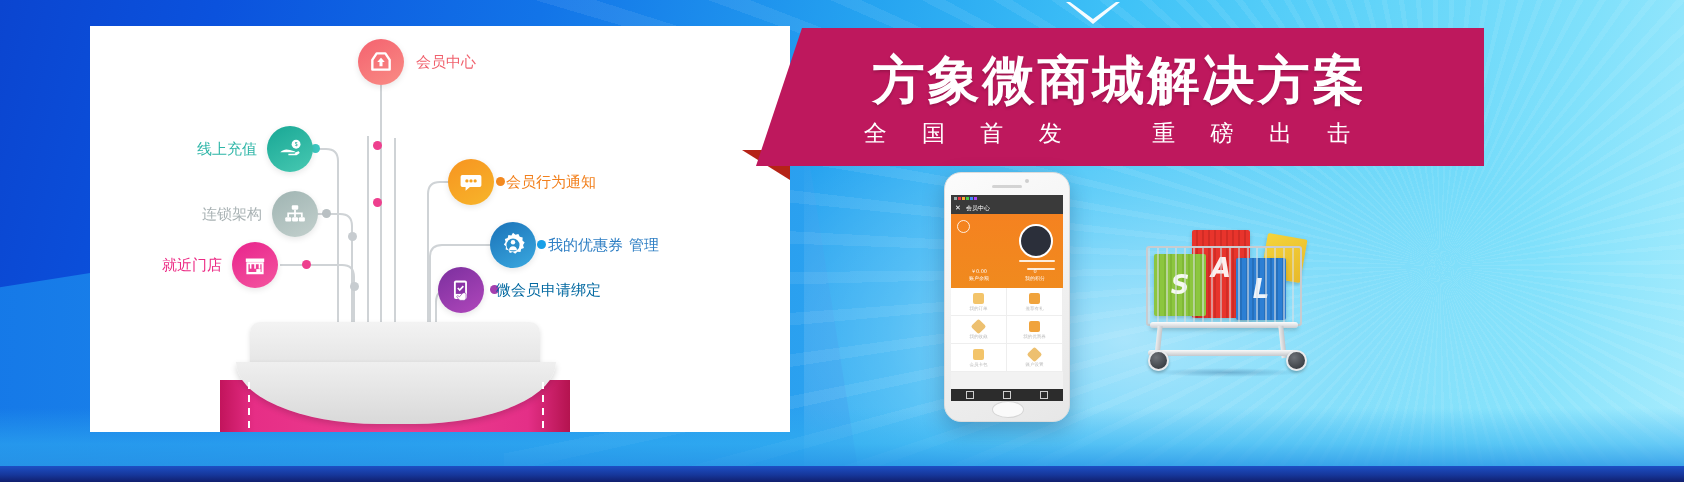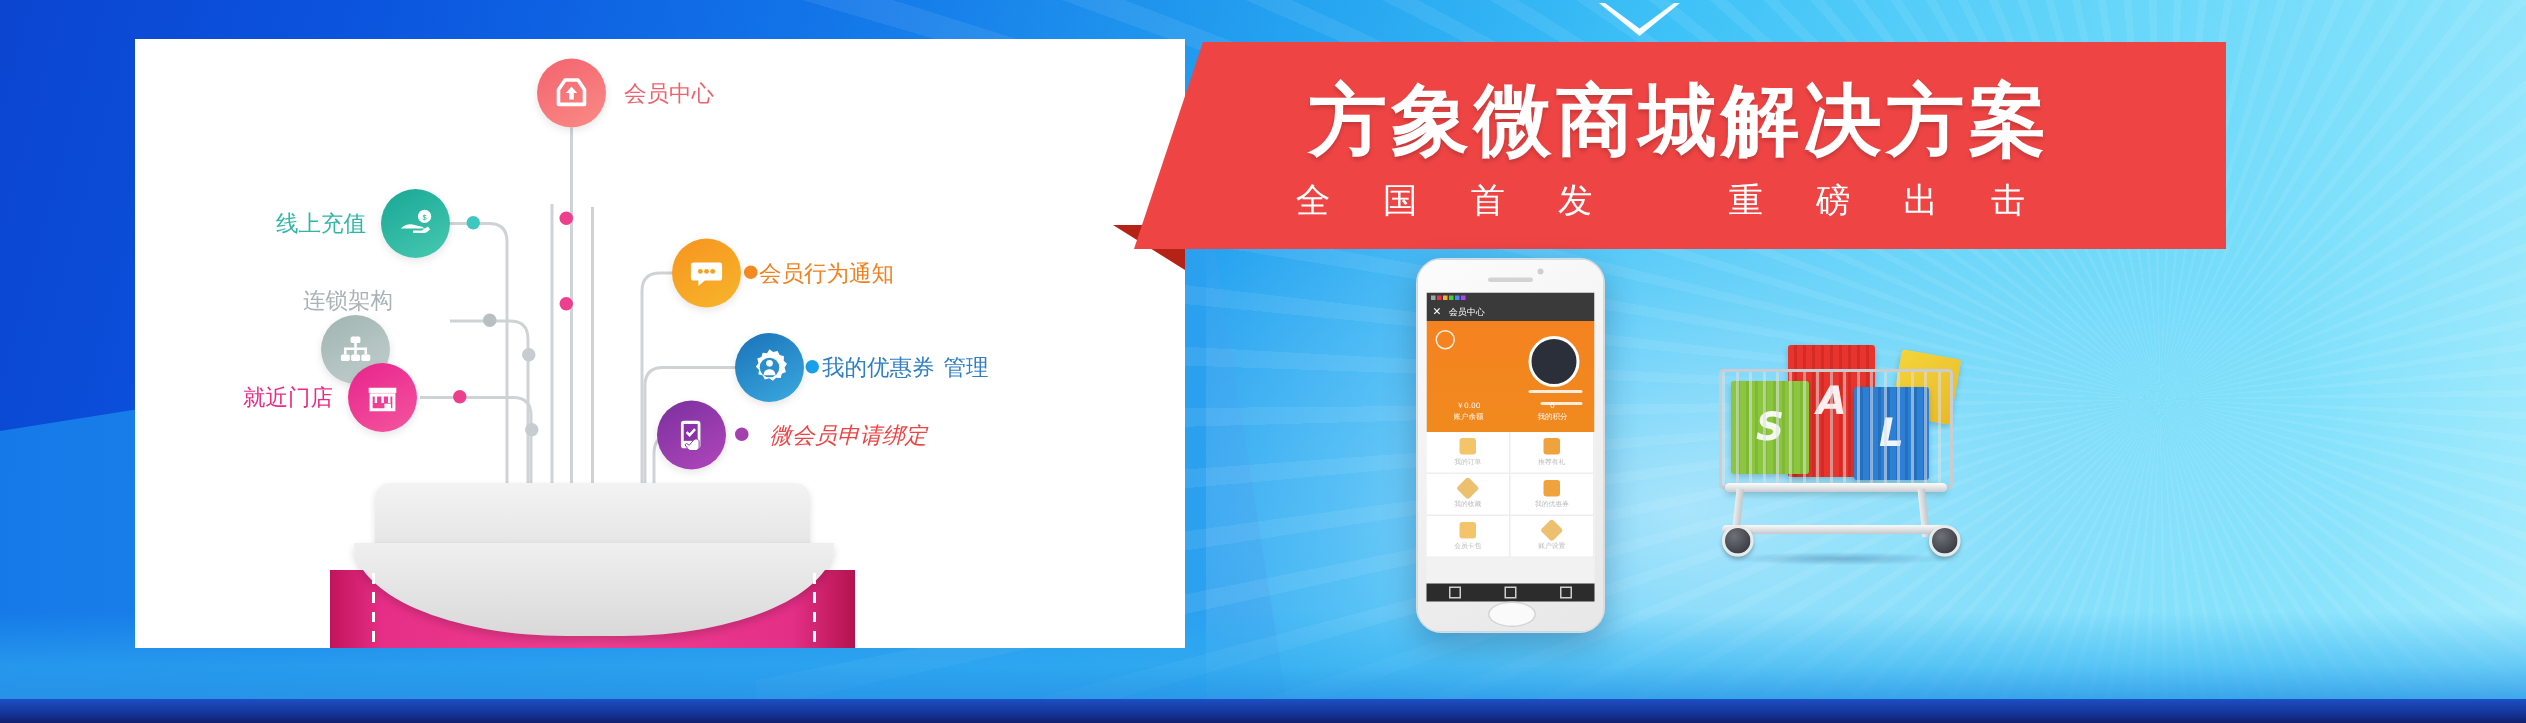--- a/index.html
+++ b/index.html
@@ -62,44 +62,44 @@
     border-radius:50%;display:flex;align-items:center;justify-content:center;
     color:#fff;flex:0 0 auto;box-shadow:0 2px 6px rgba(0,0,0,.10);
   }
   .lab{font-size:15px;white-space:nowrap;font-weight:400;}
 
   
   .n-stock{left:268px;top:13px;}
   .n-stock .circ{width:46px;height:46px;background:linear-gradient(150deg,#f4626f,#f98c85);}
   .n-stock .lab{margin-left:12px;color:#f0616d;}
 
-  .n-recharge{left:94px;top:100px;}
+  .n-recharge{left:107px;top:100px;}
   .n-recharge .lab{margin-right:10px;color:#2fb6a8;}
   .n-recharge .circ{width:46px;height:46px;background:linear-gradient(150deg,#18a795,#48c9b2);}
 
-  .n-chain{left:112px;top:165px;flex-direction:column;}
+  .n-chain{left:112px;top:165px;}
   .n-chain .lab{margin-right:10px;color:#a9b2b4;}
   .n-chain .circ{width:46px;height:46px;background:linear-gradient(150deg,#9fb4b2,#c3d0cd);}
 
   .n-store{left:72px;top:216px;}
   .n-store .lab{margin-right:10px;color:#ec2a84;}
   .n-store .circ{width:46px;height:46px;background:linear-gradient(150deg,#e8238c,#f4569f);}
 
   .n-notify{left:358px;top:133px;}
   .n-notify .circ{width:46px;height:46px;background:linear-gradient(150deg,#f79420,#f7b52b);}
   .n-notify .lab{margin-left:12px;color:#f2801d;}
 
   .n-staff{left:400px;top:196px;}
   .n-staff .circ{width:46px;height:46px;background:linear-gradient(150deg,#1a72b8,#3ba9e0);}
   .n-staff .lab{margin-left:12px;color:#2f7fc4;}
   .n-staff .lab2{margin-left:6px;color:#2f7fc4;font-size:15px;}
 
   .n-bind{left:348px;top:241px;}
   .n-bind .circ{width:46px;height:46px;background:linear-gradient(150deg,#7b2f9e,#b047bb);}
-  .n-bind .lab{margin-left:29px;color:#ef4444;font-style:italic;}
+  .n-bind .lab{margin-left:12px;color:#0369a1;}
 
   .dot{position:absolute;width:9px;height:9px;border-radius:50%;}
 
   
   .pocket-card{
     position:absolute;left:160px;top:296px;width:290px;height:72px;
     background:linear-gradient(180deg,#f3f3f3 0%,#e6e6e6 55%,#dcdcdc 100%);
     border-radius:10px 10px 4px 4px;
     box-shadow:0 2px 5px rgba(0,0,0,.12);
   }
@@ -118,21 +118,21 @@
     border-radius:0 0 160px 160px/0 0 70px 70px;
     box-shadow:0 3px 6px rgba(0,0,0,.16);
   }
   .stitch{position:absolute;top:356px;width:2px;height:76px;
     background:repeating-linear-gradient(180deg,#fff 0 7px,transparent 7px 13px);}
   .stitch.l{left:158px;} .stitch.r{left:452px;}
 
   
   .ribbon{
     position:absolute;left:756px;top:28px;width:728px;height:138px;
-    background:#ef4444;
+    background:#be185d;
     clip-path:polygon(46px 0, 728px 0, 728px 138px, 0 138px);
     box-shadow:0 3px 10px rgba(0,0,0,.18);
     text-decoration:underline;
   }
   .ribbon-fold{
     position:absolute;left:742px;top:150px;width:48px;height:30px;
     background:#b52317;
     clip-path:polygon(0 0,48px 0,48px 30px);
   }
   .ribbon-title{

